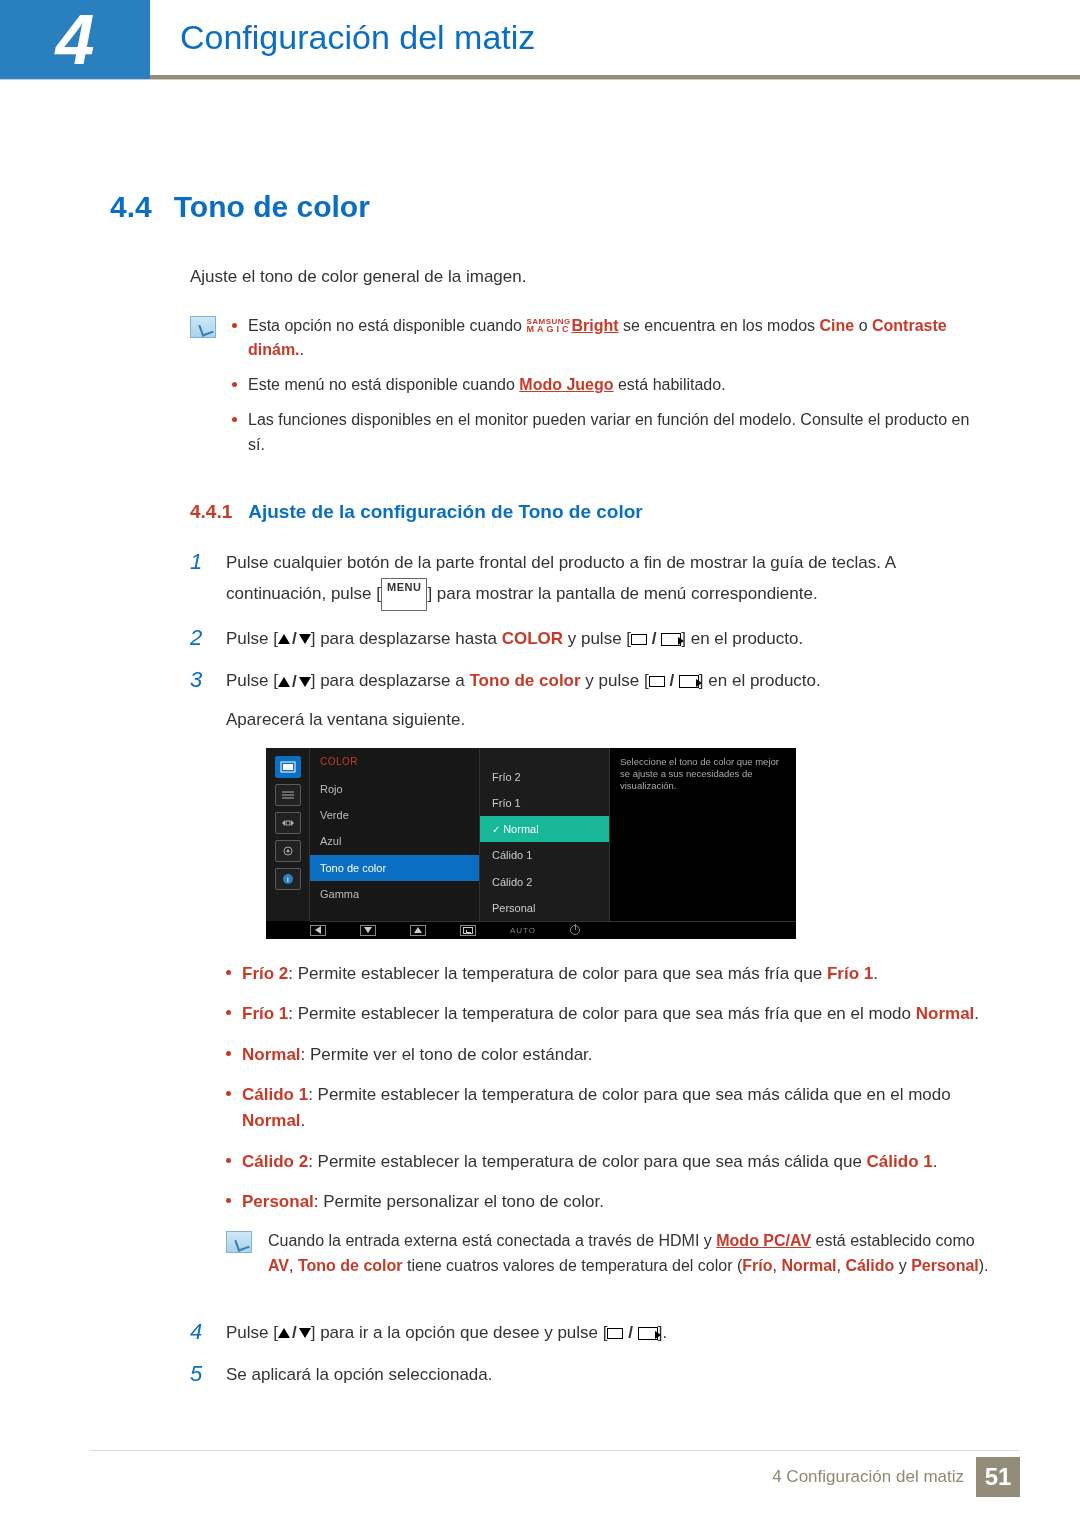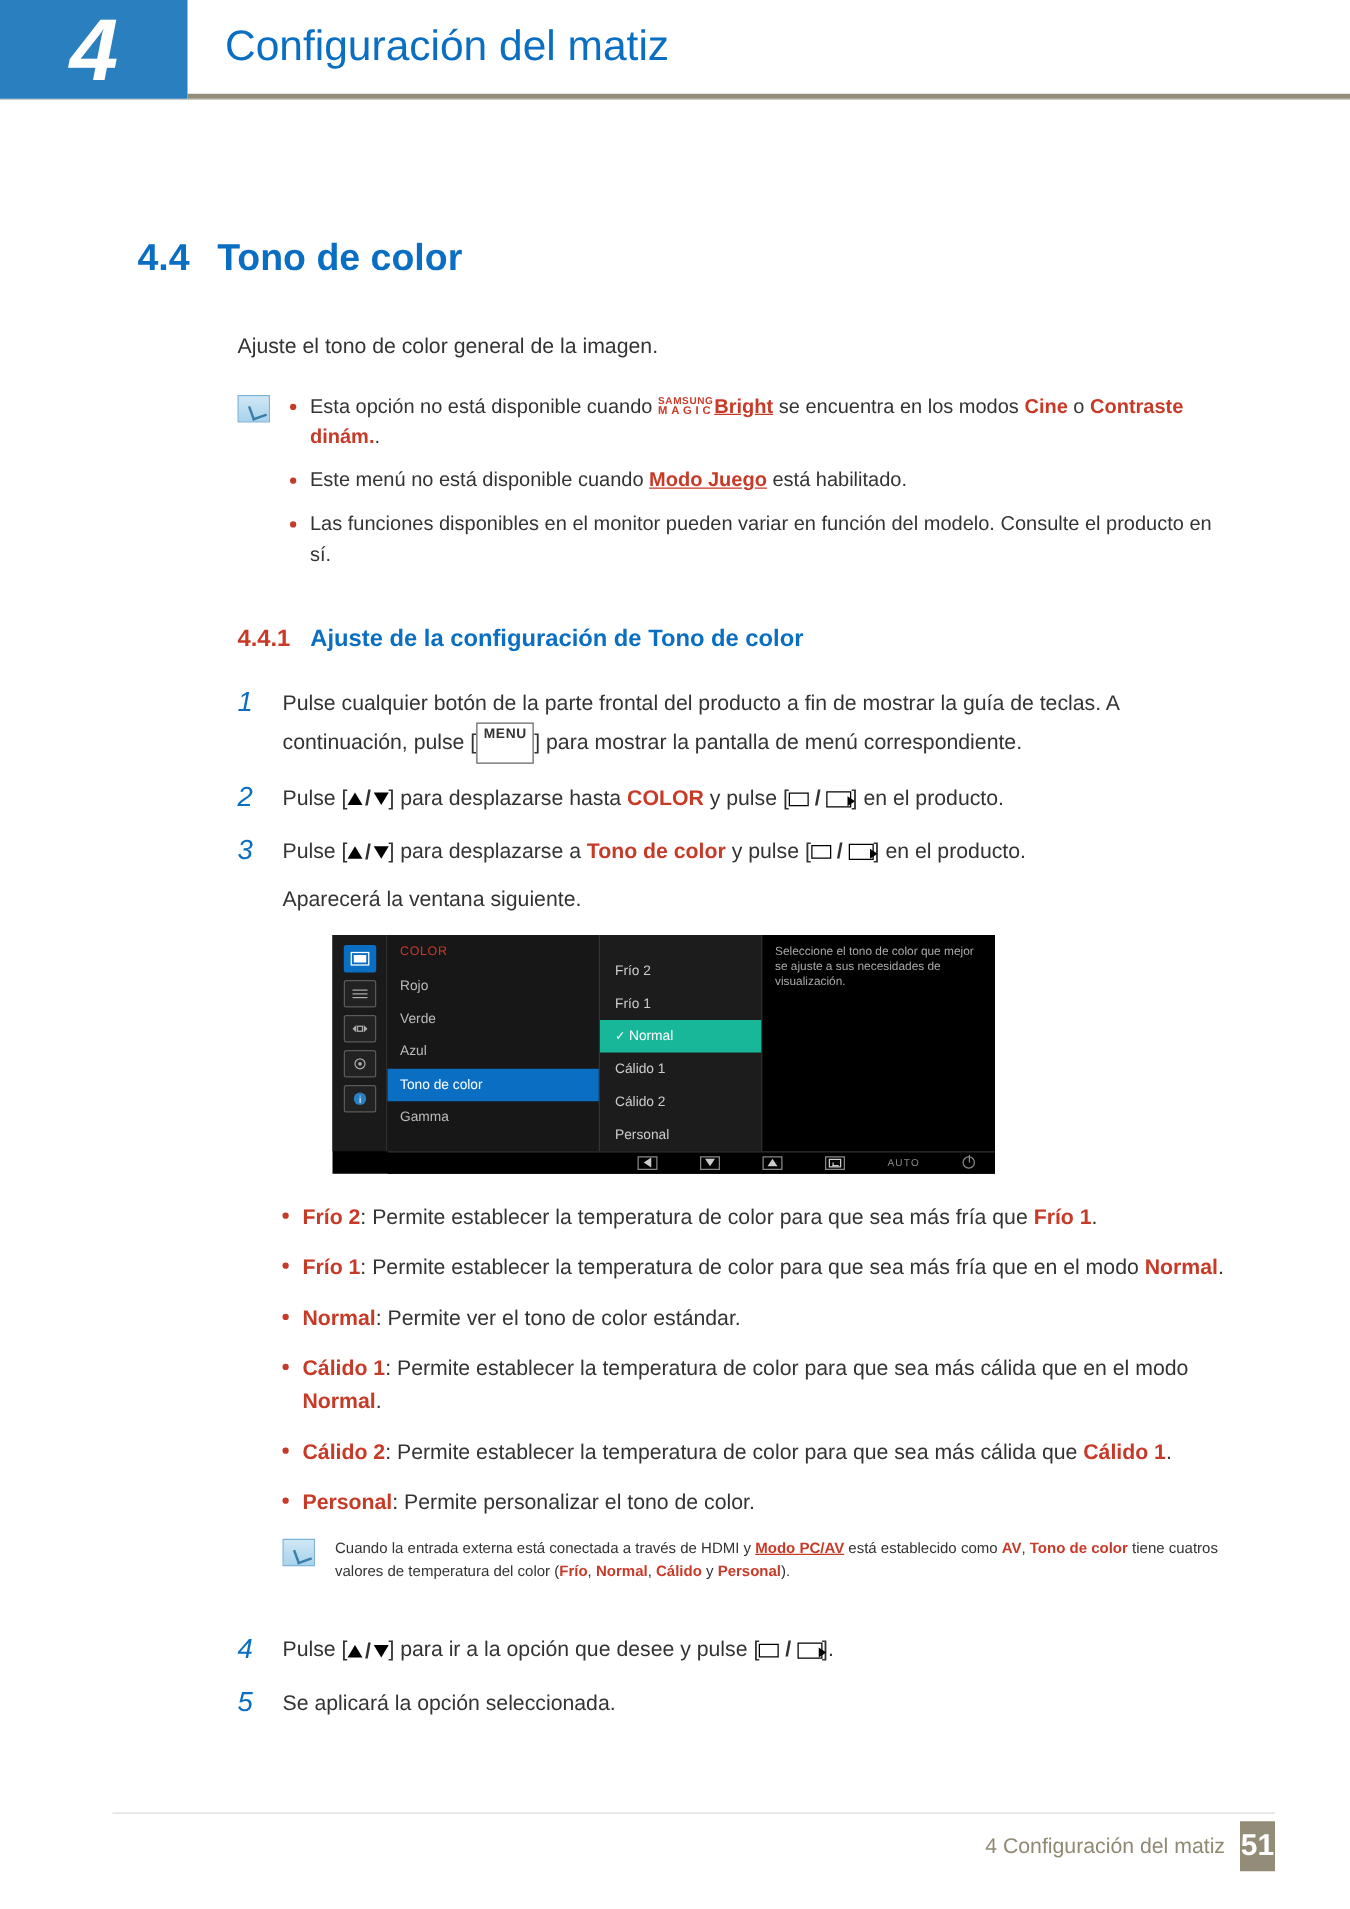--- a/index.html
+++ b/index.html
@@ -68,40 +68,40 @@
   .osd-ico svg { width: 16px; height: 14px; }
   .osd-main { width: 170px; background: #171717; padding-top: 4px; border-right: 1px solid #333; }
   .osd-main .ttl { color: #c83a28; font-size: 10px; padding: 2px 10px 6px; letter-spacing: 0.5px; }
   .osd-main .opt { color: #bbb; padding: 4px 10px; font-size: 11px; }
   .osd-main .opt.hl { background: #0a6ec2; color: #fff; }
   .osd-sub { width: 130px; background: #1c1c1c; padding-top: 16px; border-right: 1px solid #333; }
   .osd-sub .opt { color: #ccc; padding: 4px 12px; font-size: 11px; }
   .osd-sub .opt.hl { background: #18b79a; color: #fff; }
   .osd-sub .opt.hl::before { content: "✓ "; font-size: 10px; }
   .osd-help { flex: 1; background: #000; color: #aaa; font-size: 9.5px; padding: 8px 10px; line-height: 1.3; }
-  .osd-bottom { position: absolute; left: 44px; right: 0; bottom: 0; height: 18px; background: #000; border-top: 1px solid #333; display: flex; justify-content: flex-end; align-items: center; gap: 34px; padding-right: 16px; }
+  .osd-bottom { position: absolute; left: 44px; right: 0; bottom: 0; height: 18px; background: #000; border-top: 1px solid #333; display: flex; align-items: center; gap: 34px; padding-right: 16px; }
   .osd-bottom .btn { width: 16px; height: 11px; border: 1px solid #888; display: flex; align-items: center; justify-content: center; }
   .osd-bottom .mini-tri-l { width:0;height:0;border-top:4px solid transparent;border-bottom:4px solid transparent;border-right:6px solid #ccc; }
   .osd-bottom .mini-tri-d { width:0;height:0;border-left:4px solid transparent;border-right:4px solid transparent;border-top:6px solid #ccc; }
   .osd-bottom .mini-tri-u { width:0;height:0;border-left:4px solid transparent;border-right:4px solid transparent;border-bottom:6px solid #ccc; }
   .osd-bottom .mini-enter { width:10px;height:7px;border:1px solid #ccc;position:relative; }
   .osd-bottom .mini-enter::after { content:"";position:absolute;left:2px;top:2px;width:4px;height:2px;border-left:1px solid #ccc;border-bottom:1px solid #ccc; }
   .osd-bottom .autolbl { color: #888; font-size: 8px; letter-spacing: 1px; }
   .osd-bottom .pwr { width: 10px; height: 10px; border: 1px solid #888; border-radius: 50%; position: relative; }
   .osd-bottom .pwr::after { content: ""; position: absolute; left: 4px; top: -2px; width: 1px; height: 6px; background: #888; }
   .osd { padding-bottom: 18px; min-height: 166px; }
 
   ul.desc-list { list-style: none; margin-top: 4px; }
   ul.desc-list li { position: relative; padding-left: 16px; margin-bottom: 14px; font-size: 17px; line-height: 1.55; }
   ul.desc-list li::before { content: ""; position: absolute; left: 0; top: 9px; width: 5px; height: 5px; background: #c83a28; border-radius: 50%; }
 
   
   .footer { position: absolute; bottom: 30px; right: 60px; display: flex; align-items: center; gap: 12px; }
   .footer-label { color: #8f8973; font-size: 17px; }
-  .footer-page { width: 28px; height: 40px; background: #938c78; color: #fff; display: flex; align-items: center; justify-content: center; font-size: 24px; font-weight: bold; }
+  .footer-page { width: 44px; height: 40px; background: #938c78; color: #fff; display: flex; align-items: center; justify-content: center; font-size: 24px; font-weight: bold; }
   .footer-rule { position: absolute; bottom: 76px; left: 90px; right: 60px; height: 1px; background: #ddd; }
 </style>
 </head>
 <body>
 
 <div class="page">
 
   <div class="header2">
     <div class="numbox">
       <span>4</span>
@@ -242,21 +242,21 @@
             <li><span class="hi b">Frío 2</span><span>: Permite establecer la temperatura de color para que sea más fría que </span><span class="hi b">Frío 1</span>.</li>
             <li><span class="hi b">Frío 1</span><span>: Permite establecer la temperatura de color para que sea más fría que en el modo </span><span class="hi b">Normal</span>.</li>
             <li><span class="hi b">Normal</span><span>: Permite ver el tono de color estándar.</span></li>
             <li><span class="hi b">Cálido 1</span><span>: Permite establecer la temperatura de color para que sea más cálida que en el modo </span><span class="hi b">Normal</span>.</li>
             <li><span class="hi b">Cálido 2</span><span>: Permite establecer la temperatura de color para que sea más cálida que </span><span class="hi b">Cálido 1</span>.</li>
             <li><span class="hi b">Personal</span><span>: Permite personalizar el tono de color.</span></li>
           </ul>
 
           <div class="note-block" style="margin-left:0;">
             <div class="note-icon"></div>
-            <div style="font-size:12px;line-height:1.55;">
+            <div style="font-size:16px;line-height:1.55;">
               <span>Cuando la entrada externa está conectada a través de HDMI y </span><span class="hi-u b">Modo PC/AV</span><span> está establecido como </span><span class="hi b">AV</span><span>, </span><span class="hi b">Tono de color</span><span> tiene cuatros valores de temperatura del color (</span><span class="hi b">Frío</span><span>, </span><span class="hi b">Normal</span><span>, </span><span class="hi b">Cálido</span><span> y </span><span class="hi b">Personal</span><span>).</span>
             </div>
           </div>
 
         </div>
       </li>
       <li>
         <span class="step-n">4</span>
         <div class="step-b">
           <span>Pulse [</span><span class="arrset">

